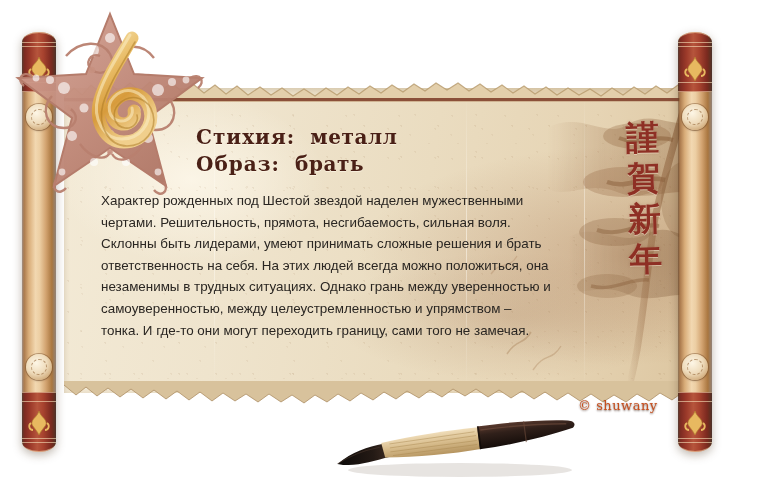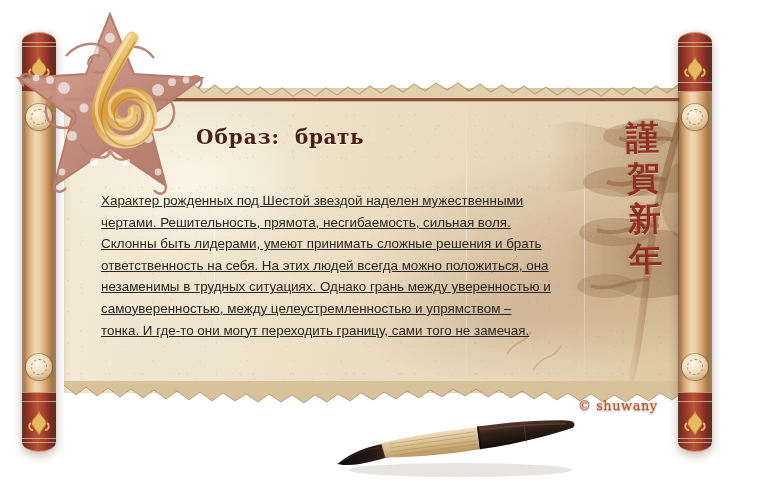--- a/index.html
+++ b/index.html
@@ -140,21 +140,21 @@
   .headings div{white-space:nowrap;}
   .headings .lbl{letter-spacing:1px;}
 
   .body-copy{
     position:absolute;left:101px;top:190px;width:450px;
     color:#2a2622;
     font-size:13.4px;
     line-height:21.6px;
     font-family:"Liberation Sans",sans-serif;
   }
-  .body-copy p{margin:0;text-decoration:underline;}
+  .body-copy p{margin:0;}
 
   .watermark{
     position:absolute;left:578px;top:398px;
     font-family:"DejaVu Serif",serif;
     font-size:13px;color:#c2410c;opacity:.92;
     letter-spacing:.5px;
     text-shadow:0 1px 2px rgba(60,30,12,.75);
   }
 
   
@@ -235,20 +235,24 @@
                L638 0 L0 0 Z" fill="#d8c29c"></path>
       <path d="M0 4 L12 14 L22 6 L33 15 L44 7 L56 16 L67 8 L79 17 L90 9 L102 18 L113 10 L125 19 L136 11
                L148 20 L159 12 L171 20 L182 13 L194 21 L205 13 L217 21 L228 14 L240 22 L251 14 L263 21
                L274 13 L286 20 L297 12 L309 19 L320 11 L332 18 L343 10 L355 17 L366 9 L378 16 L389 8
                L401 15 L412 8 L424 16 L435 9 L447 17 L458 10 L470 18 L481 11 L493 19 L504 12 L516 20
                L527 13 L539 21 L550 14 L562 21 L573 13 L585 20 L596 12 L608 19 L619 11 L631 18 L638 13" fill="none" stroke="#a98a5f" stroke-width="1" opacity=".75"></path>
     </svg>
   </div>
 
   <div class="headings">
+    <div>
+      <span class="lbl">Стихия:</span>
+      &nbsp;<span>металл</span>
+    </div>
     <div>
       <span class="lbl">Образ:</span>
       &nbsp;<span>брать</span>
     </div>
   </div>
 
   <div class="body-copy">
     <p>Характер рожденных под Шестой звездой наделен мужественными чертами. Решительность, прямота, несгибаемость, сильная воля. Склонны быть лидерами, умеют принимать сложные решения и брать ответственность на себя. На этих людей всегда можно положиться, она незаменимы в трудных ситуациях. Однако грань между уверенностью и самоуверенностью, между целеустремленностью и упрямством – тонка. И где-то они могут переходить границу, сами того не замечая.</p>
   </div>
 

